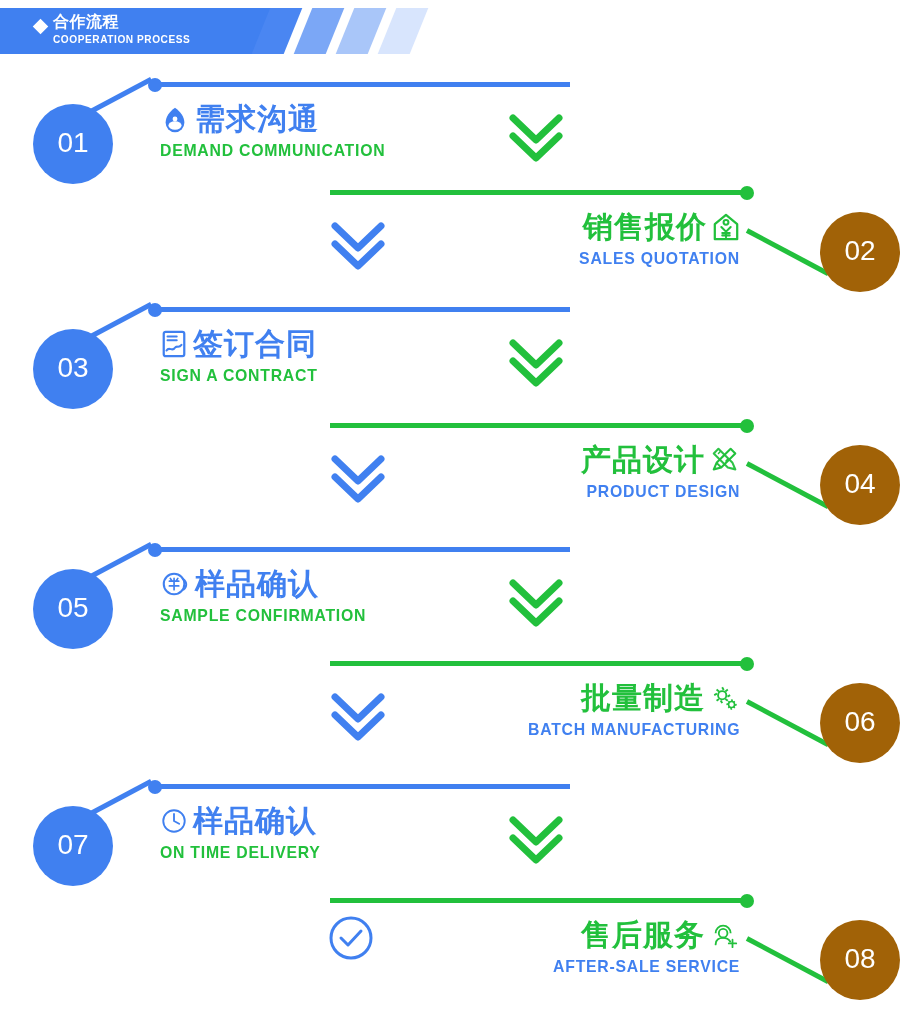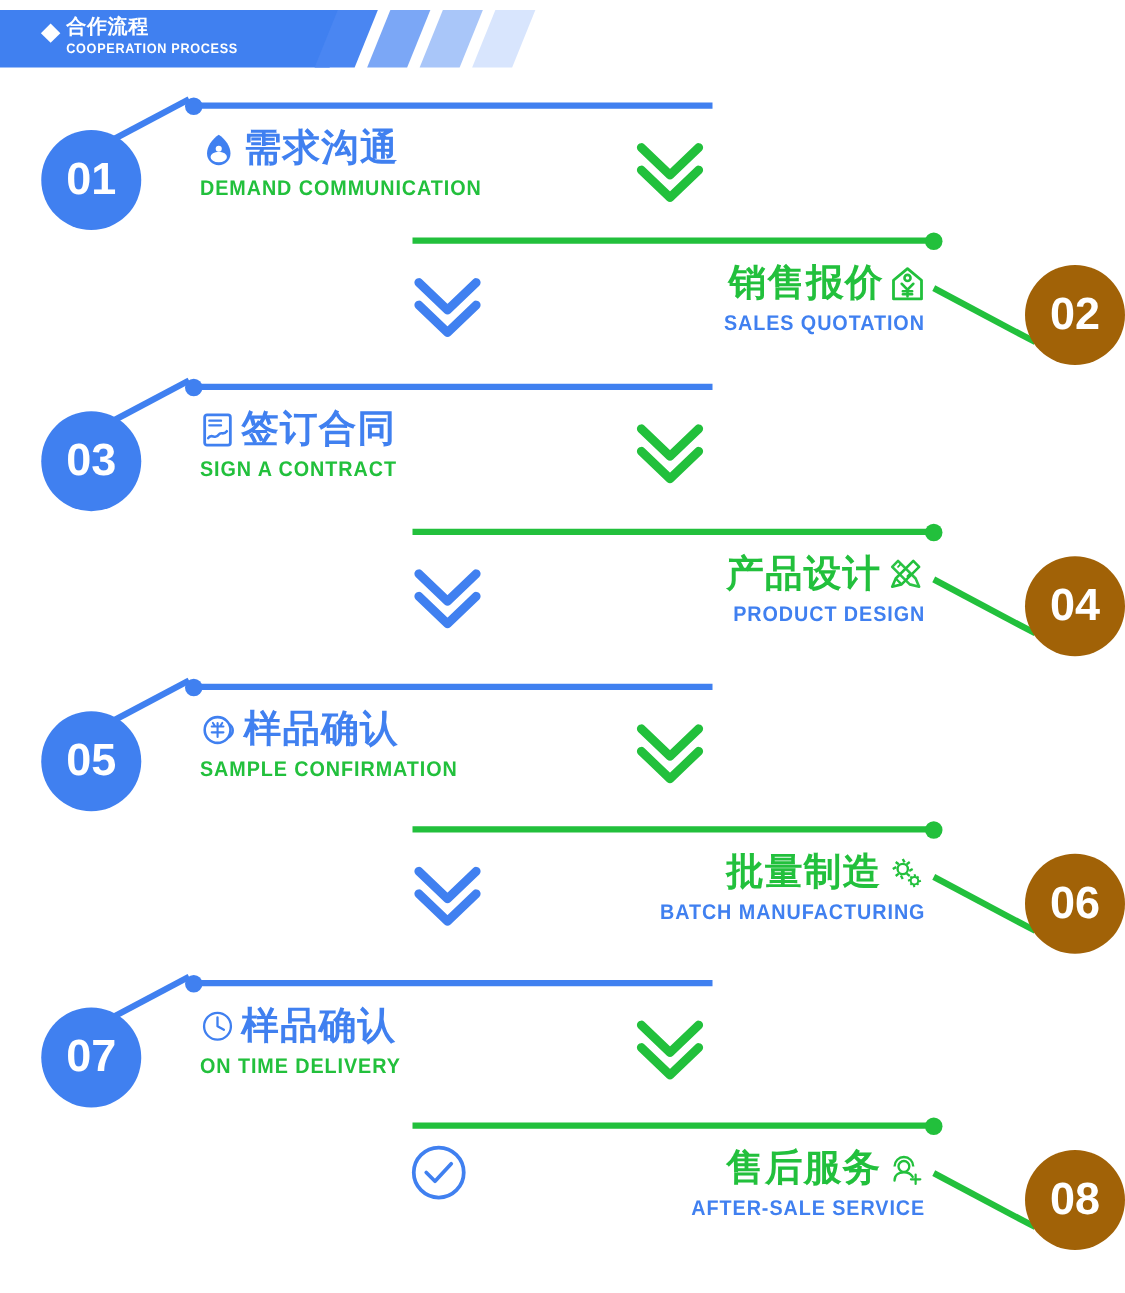--- a/index.html
+++ b/index.html
@@ -100,22 +100,22 @@
     top: 32px;
     display: flex;
     align-items: center;
     justify-content: center;
     z-index: 3;
   }
   .step-left .circle  { left: 33px;  background: #4080f0; }
   .step-right .circle { left: 820px; background: #a16207; }
   .circle-num {
     color: #ffffff;
-    font-size: 36px;
-    font-weight: bold;
+    font-size: 28px;
+    font-weight: normal;
     letter-spacing: 0px;
     line-height: 36px;
     transform: translateY(-1px);
   }
 
   
   .diag {
     position: absolute;
     height: 5px;
     width: 92px;

